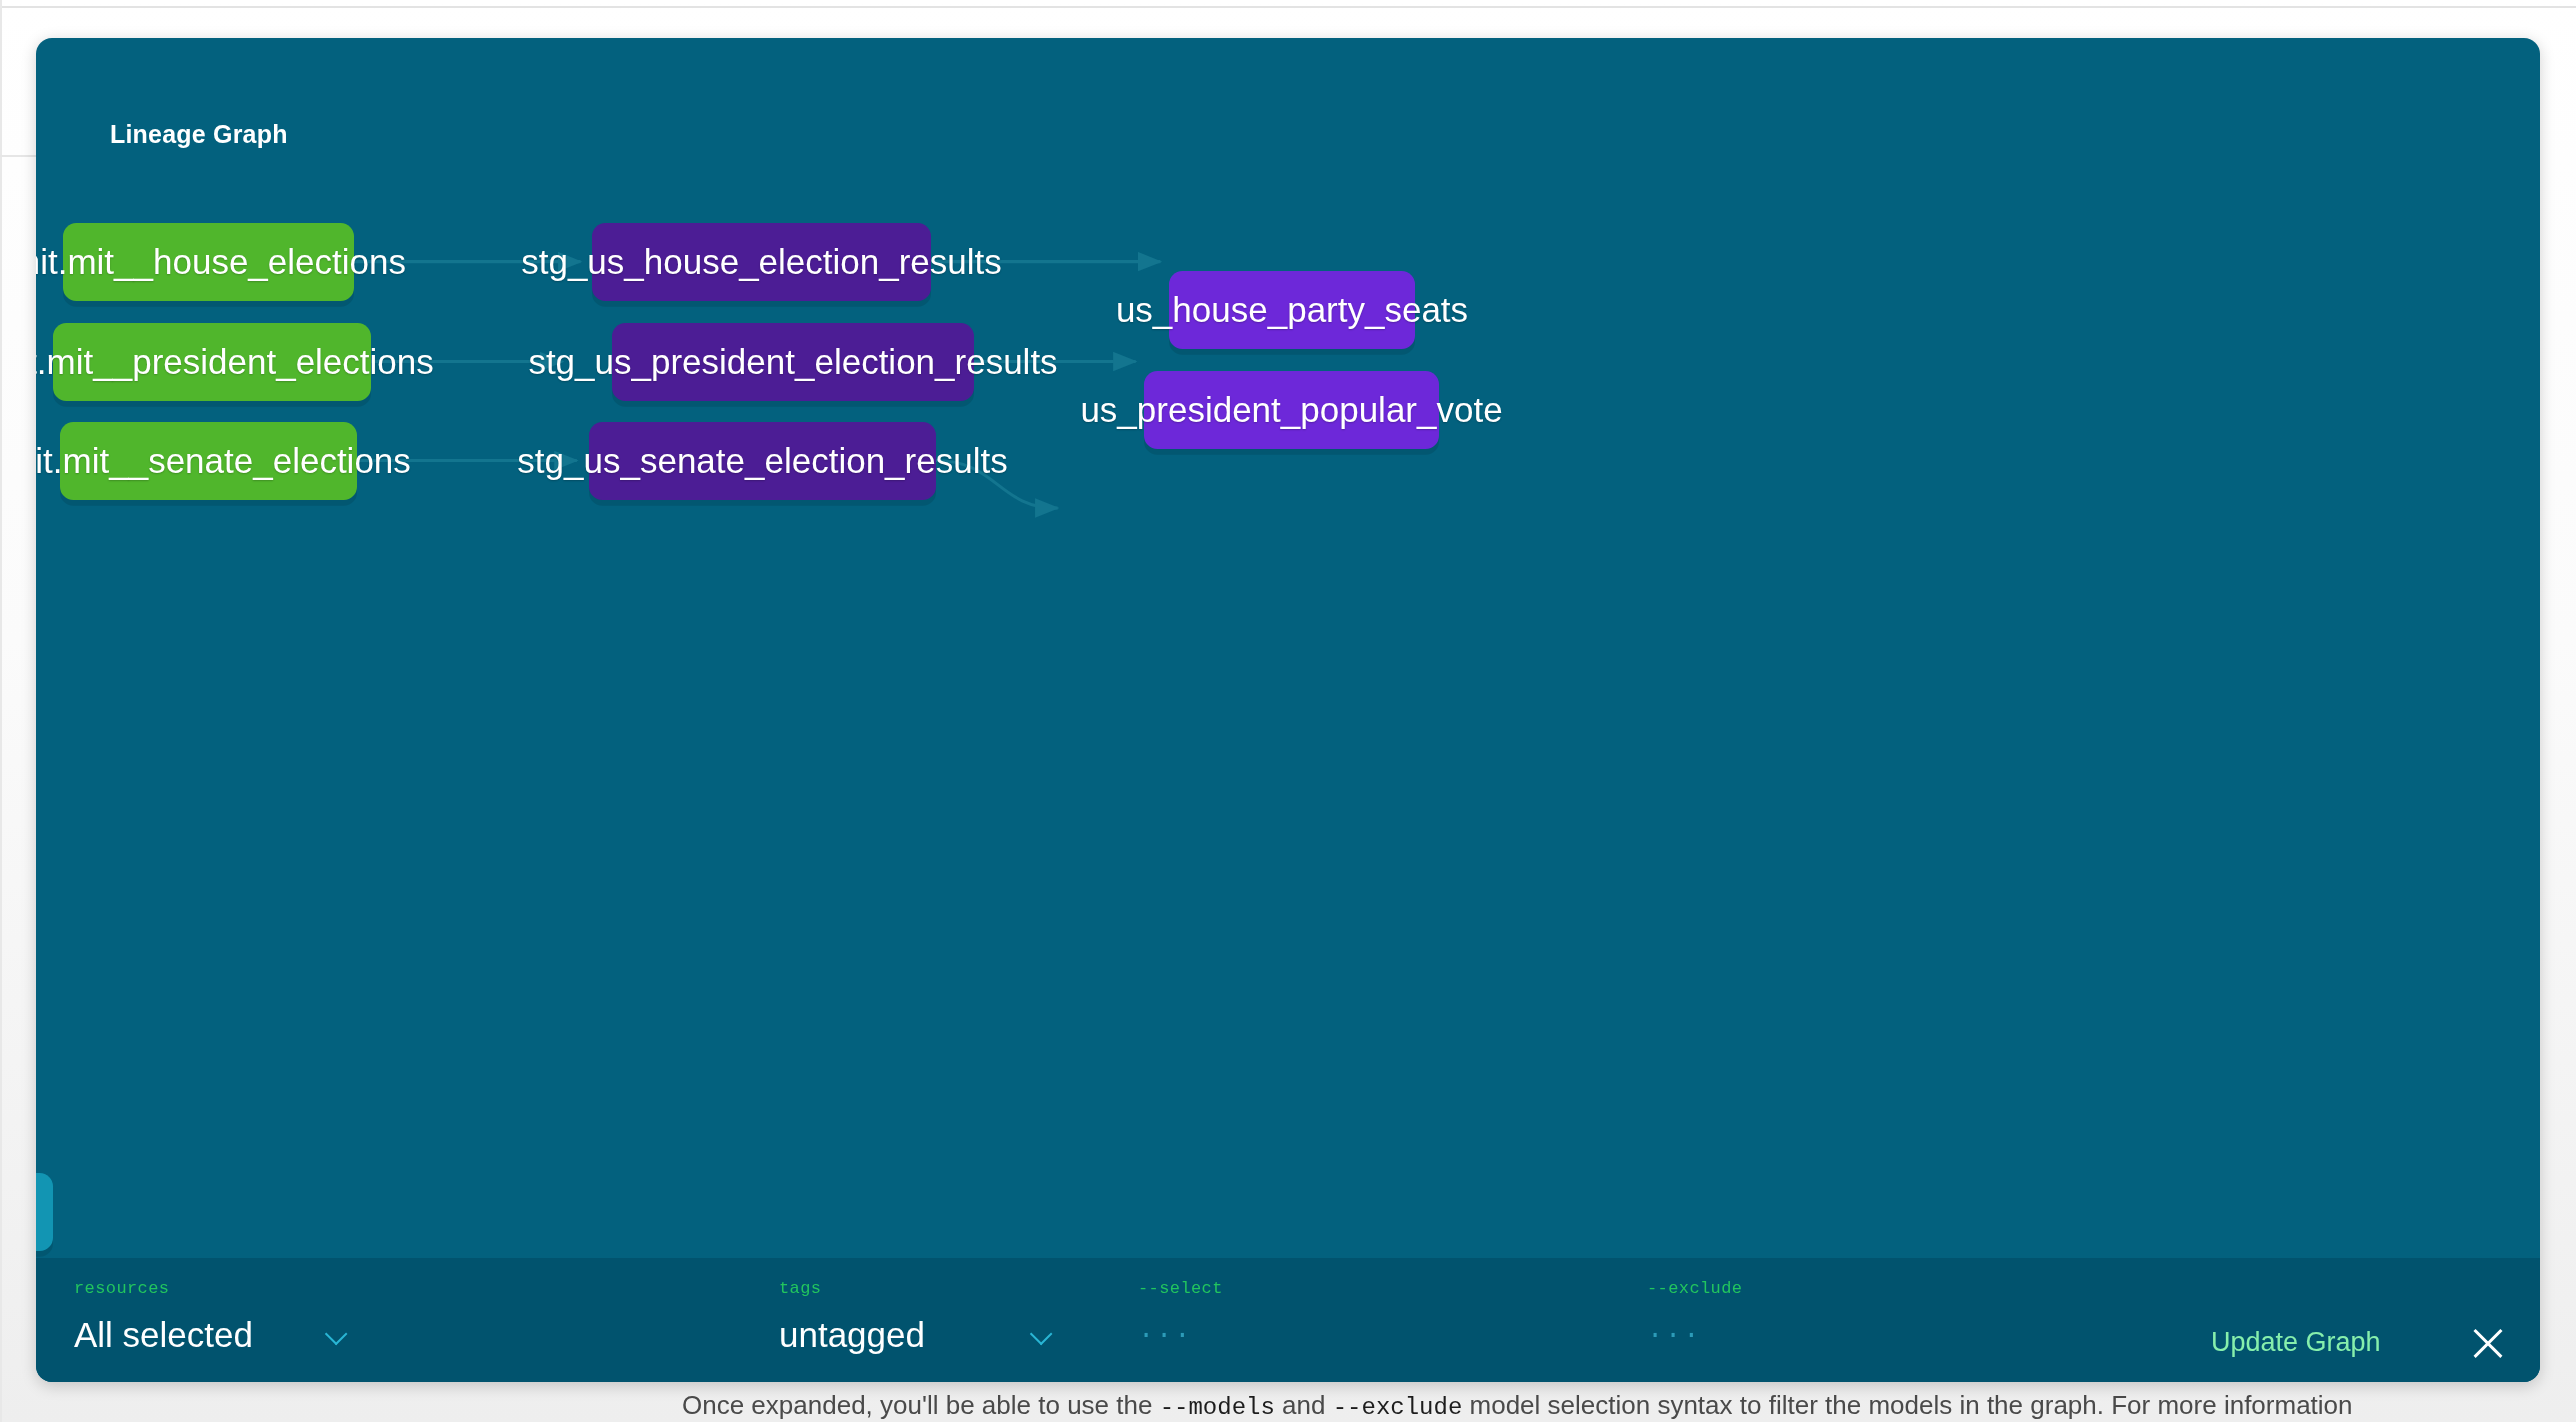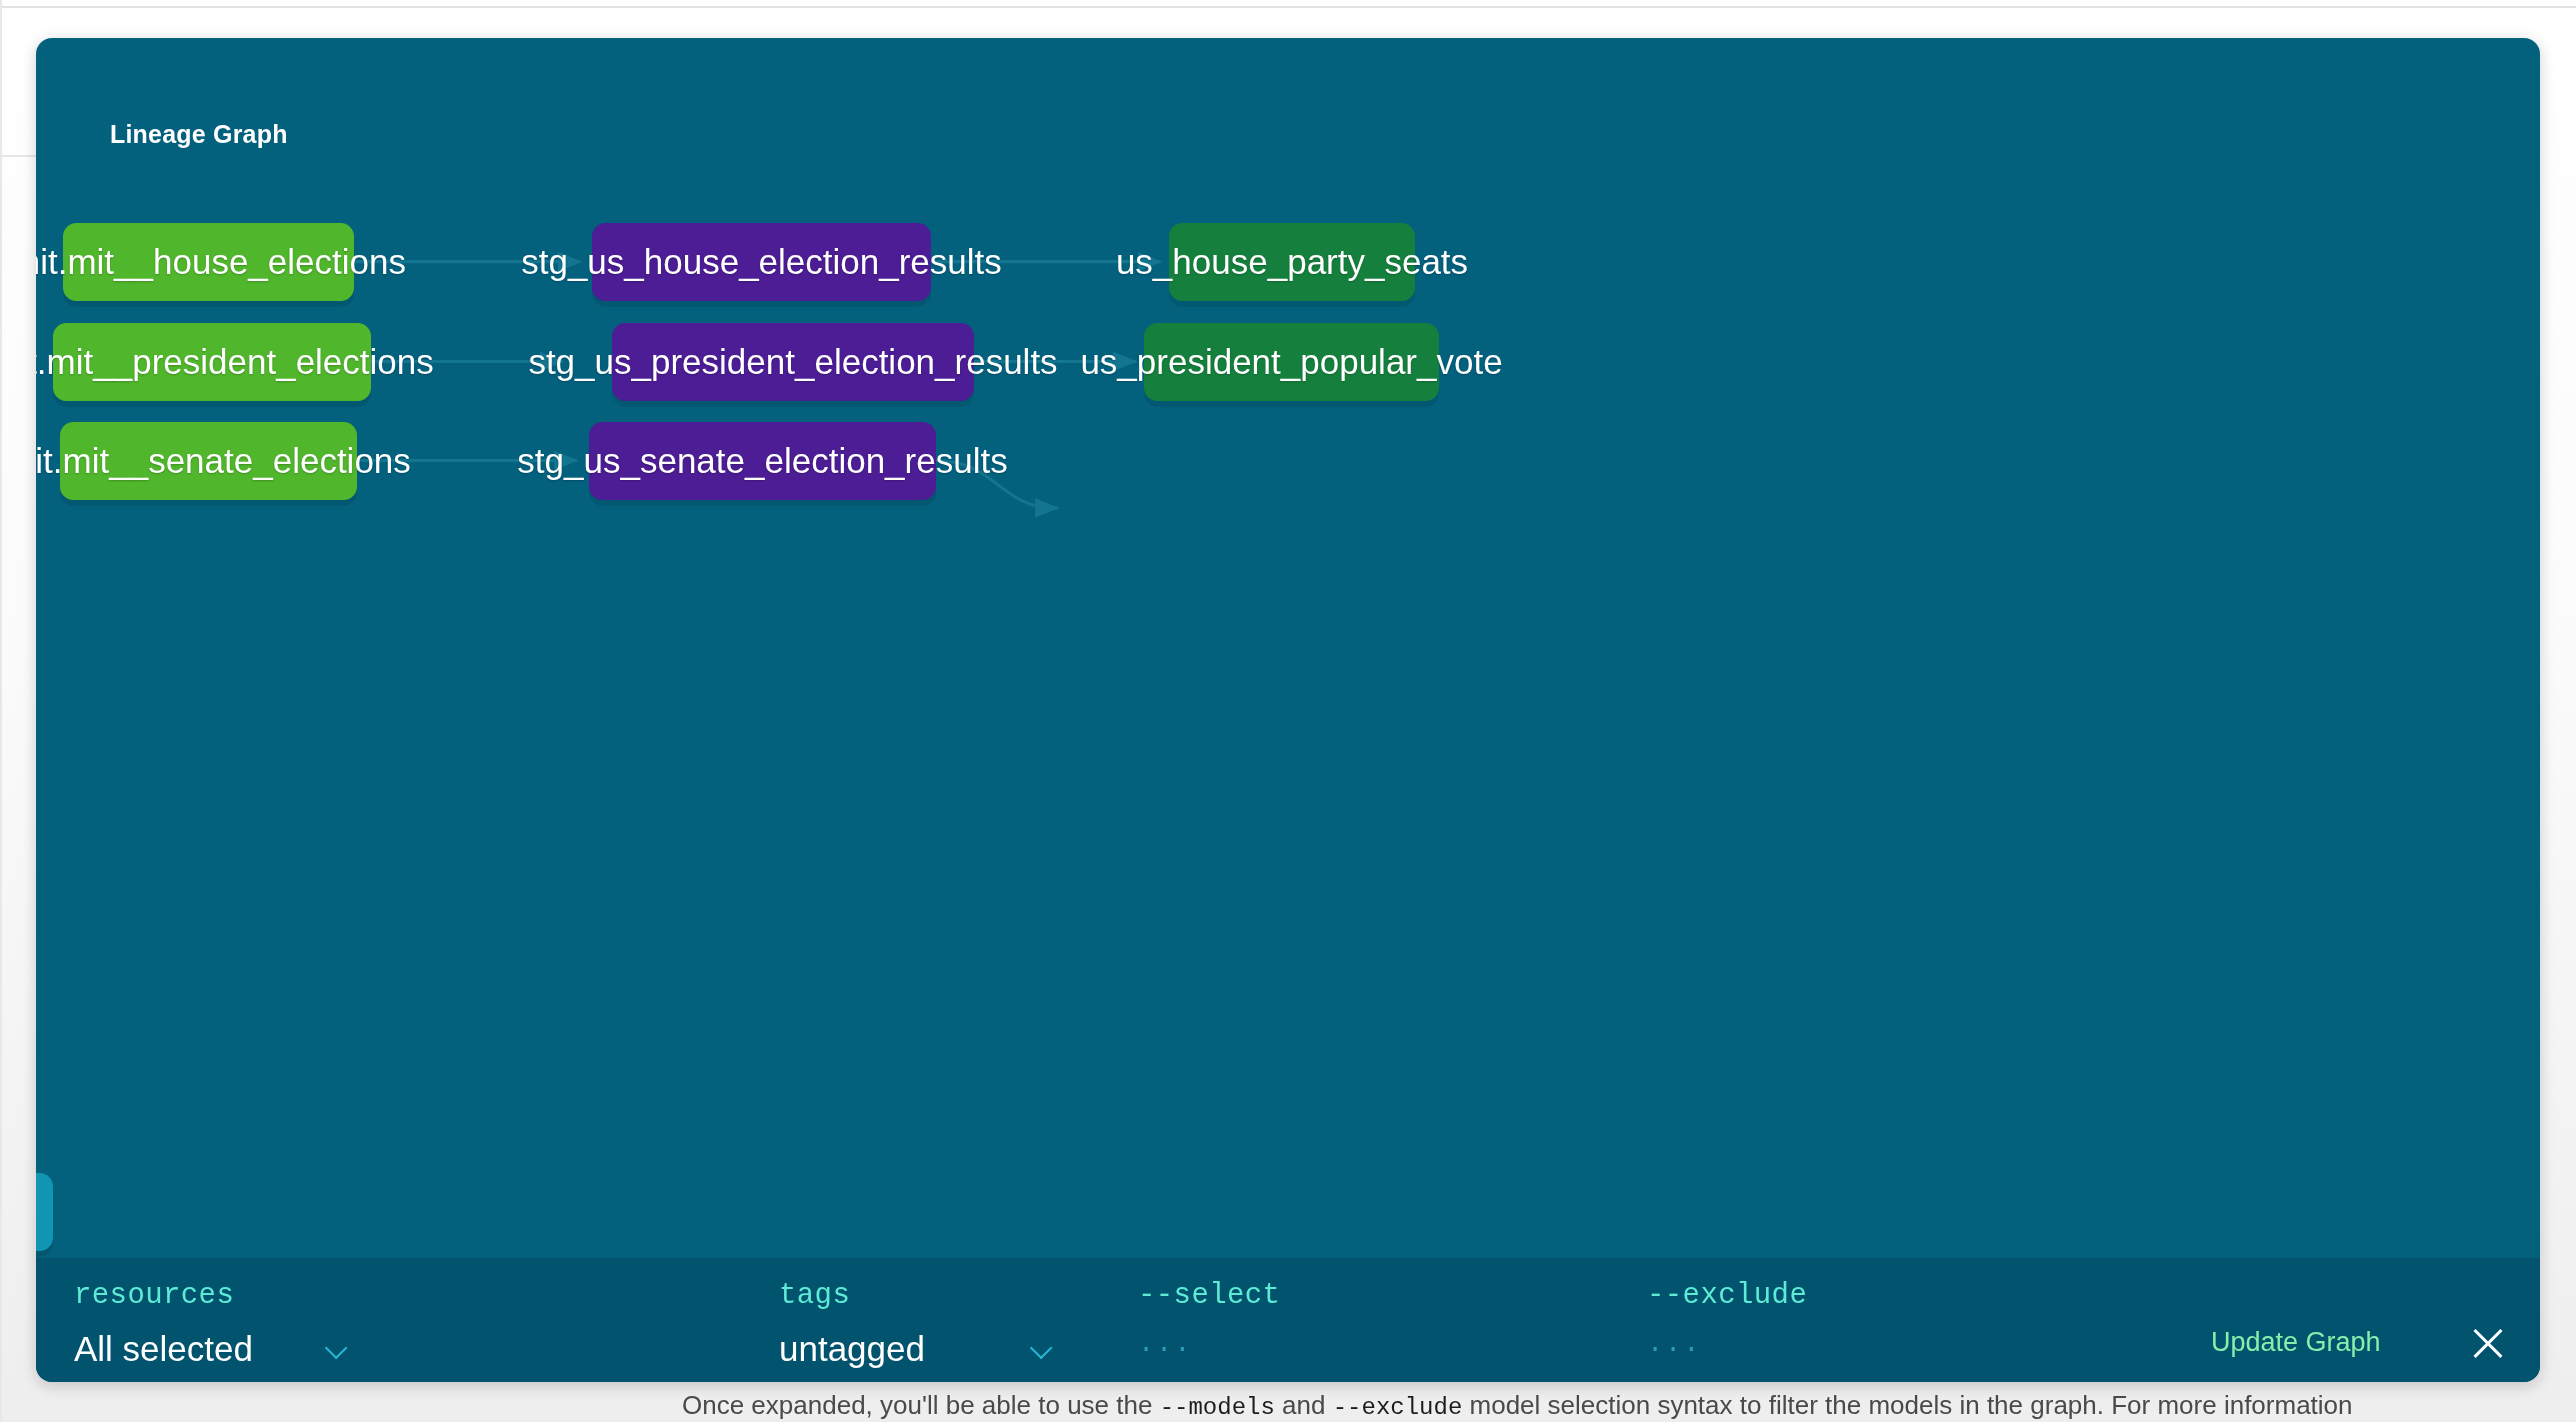--- a/index.html
+++ b/index.html
@@ -113,21 +113,21 @@
     box-shadow: 0 5.7px 0 rgba(0,0,0,0.10);
     text-shadow: 0 1px 1.9px rgba(0,0,0,0.22);
   }
   .node > span {
     display: block;
     overflow: visible;
   }
 
   .node.source  { background: #50B62C; }
   .node.staging { background: #4c1d95; }
-  .node.mart    { background: #15803d; }
+  .node.mart    { background: #6d28d9; margin-top: 48px; }
 
   
   .node-clipped {
     position: absolute;
     background: #1295B3;
     border-radius: 13.3px;
     box-shadow: 0 5.7px 0 rgba(0,0,0,0.10);
   }
 
   
@@ -139,22 +139,22 @@
     height: 124px;
     background: #01536E;
   }
 
   .control-group {
     position: absolute;
     top: 21px;
   }
 
   .control-label {
-    font-size: 29px;
-    color: #5eead4;
+    font-size: 17px;
+    color: #22c55e;
     font-family: "Liberation Mono", monospace;
     letter-spacing: 0.4px;
     display: block;
     margin-bottom: 17px;
   }
 
   .control-row {
     display: flex;
     align-items: center;
   }

